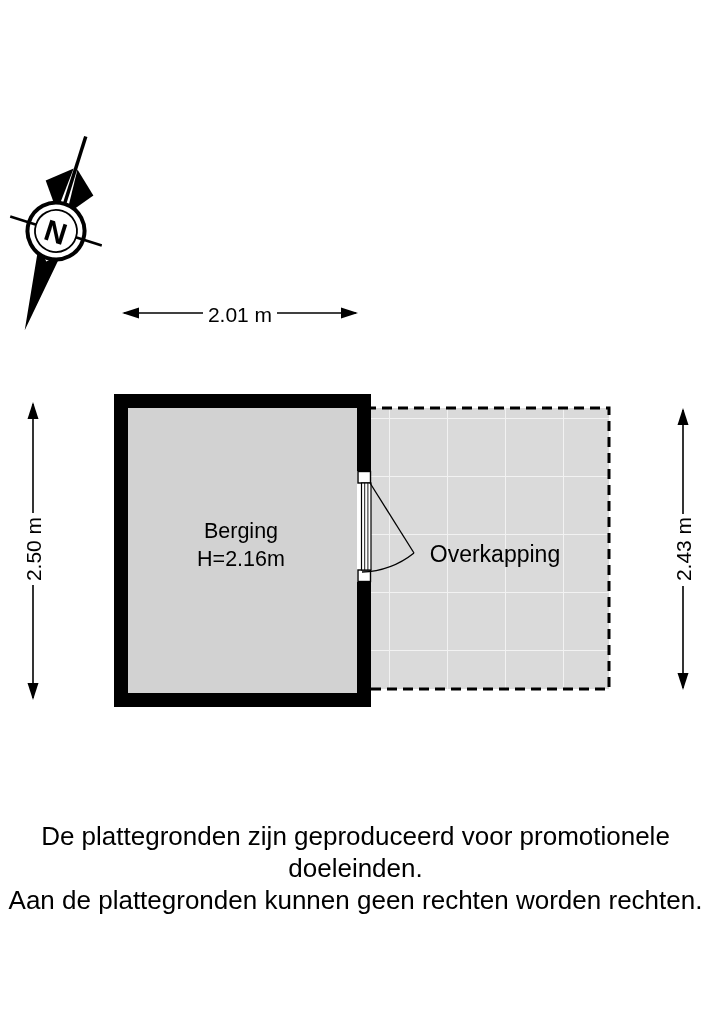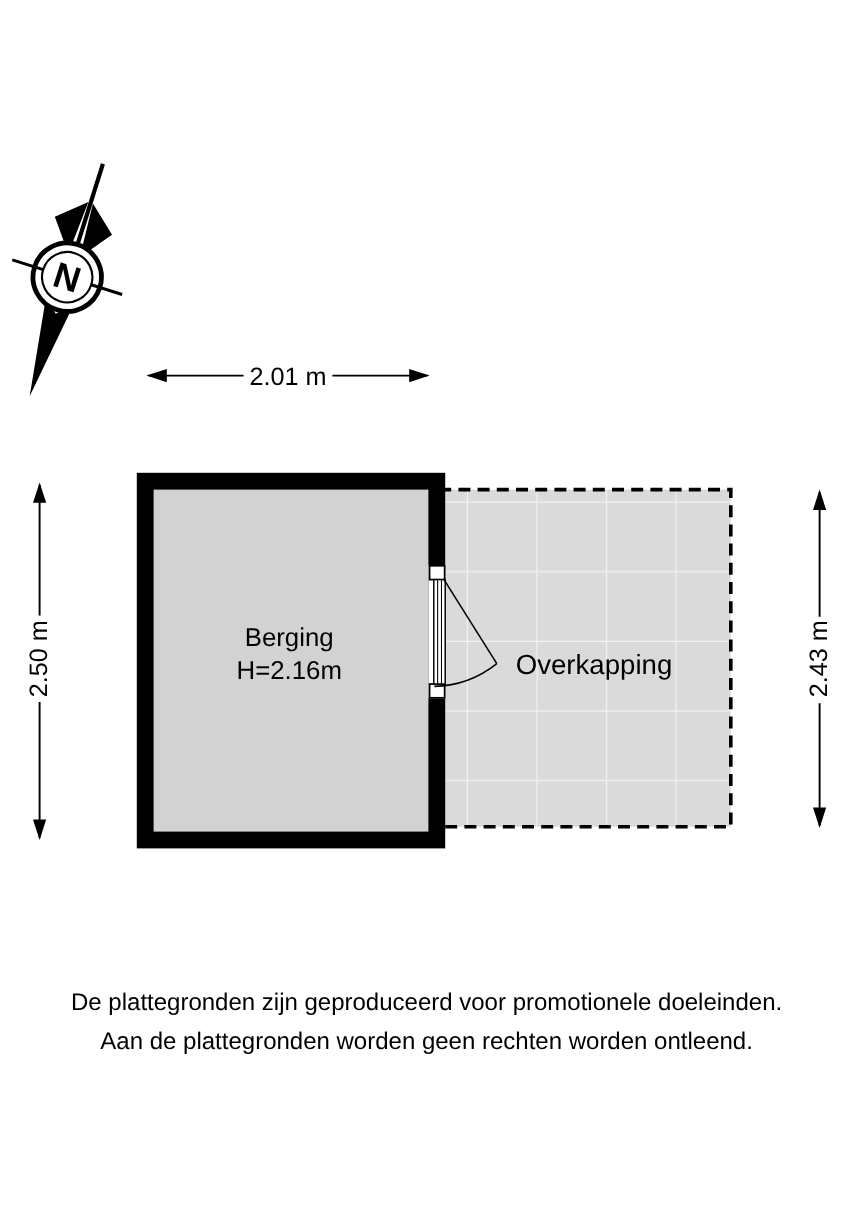--- a/index.html
+++ b/index.html
@@ -18,21 +18,21 @@
   svg text {
     font-family: "Liberation Sans", sans-serif;
     fill: #000000;
   }
   .disclaimer {
     position: absolute;
     top: 820px;
     left: 0;
     width: 711px;
     text-align: center;
-    font-size: 20px;
+    font-size: 26px;
     line-height: 32px;
     color: #000000;
   }
 </style>
 </head>
 <body>
 
 <div class="page">
 
   <svg width="720" height="1017" viewBox="0 0 720 1017" style="position:absolute;left:0;top:0;">
@@ -99,16 +99,16 @@
       <line x1="683" y1="410" x2="683" y2="514"></line>
       <line x1="683" y1="586" x2="683" y2="688"></line>
       <polygon points="683,408 677.5,425 688.5,425" stroke="none" fill="#000"></polygon>
       <polygon points="683,690 677.5,673 688.5,673" stroke="none" fill="#000"></polygon>
       <text x="683" y="549" font-size="21" text-anchor="middle" dominant-baseline="central" stroke="none" transform="rotate(-90 683 549)">2.43 m</text>
     </g>
   </svg>
 
   <div class="disclaimer">
     <div>De plattegronden zijn geproduceerd voor promotionele doeleinden.</div>
-    <div>Aan de plattegronden worden geen rechten worden ontleend.</div>
+    <div>Aan de plattegronden kunnen geen rechten worden rechten.</div>
   </div>
 
 </div>
 
 </body></html>

